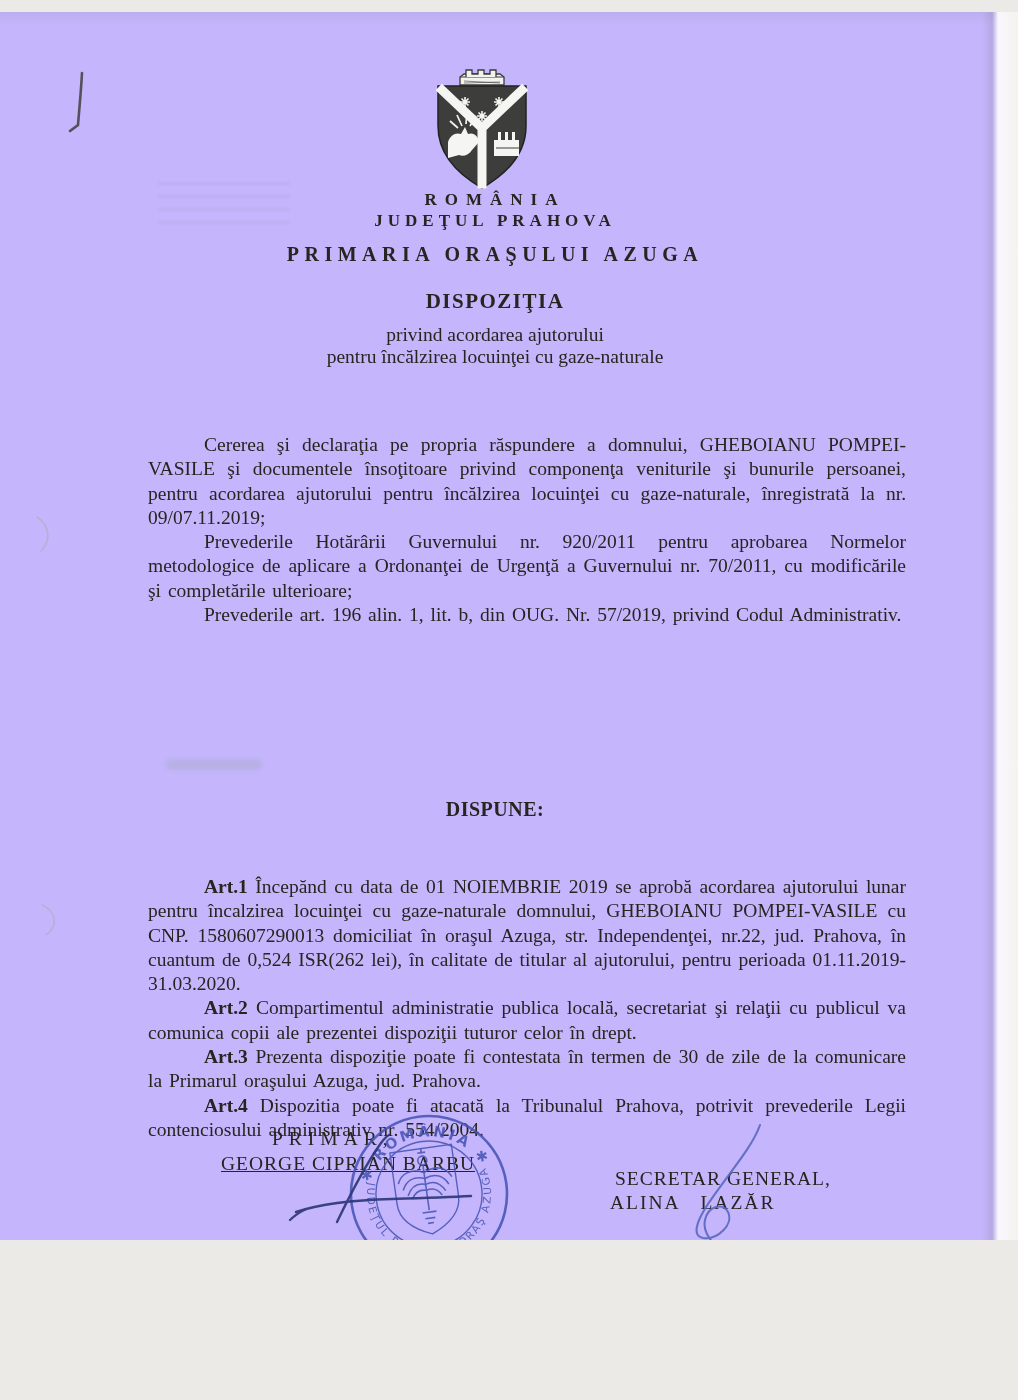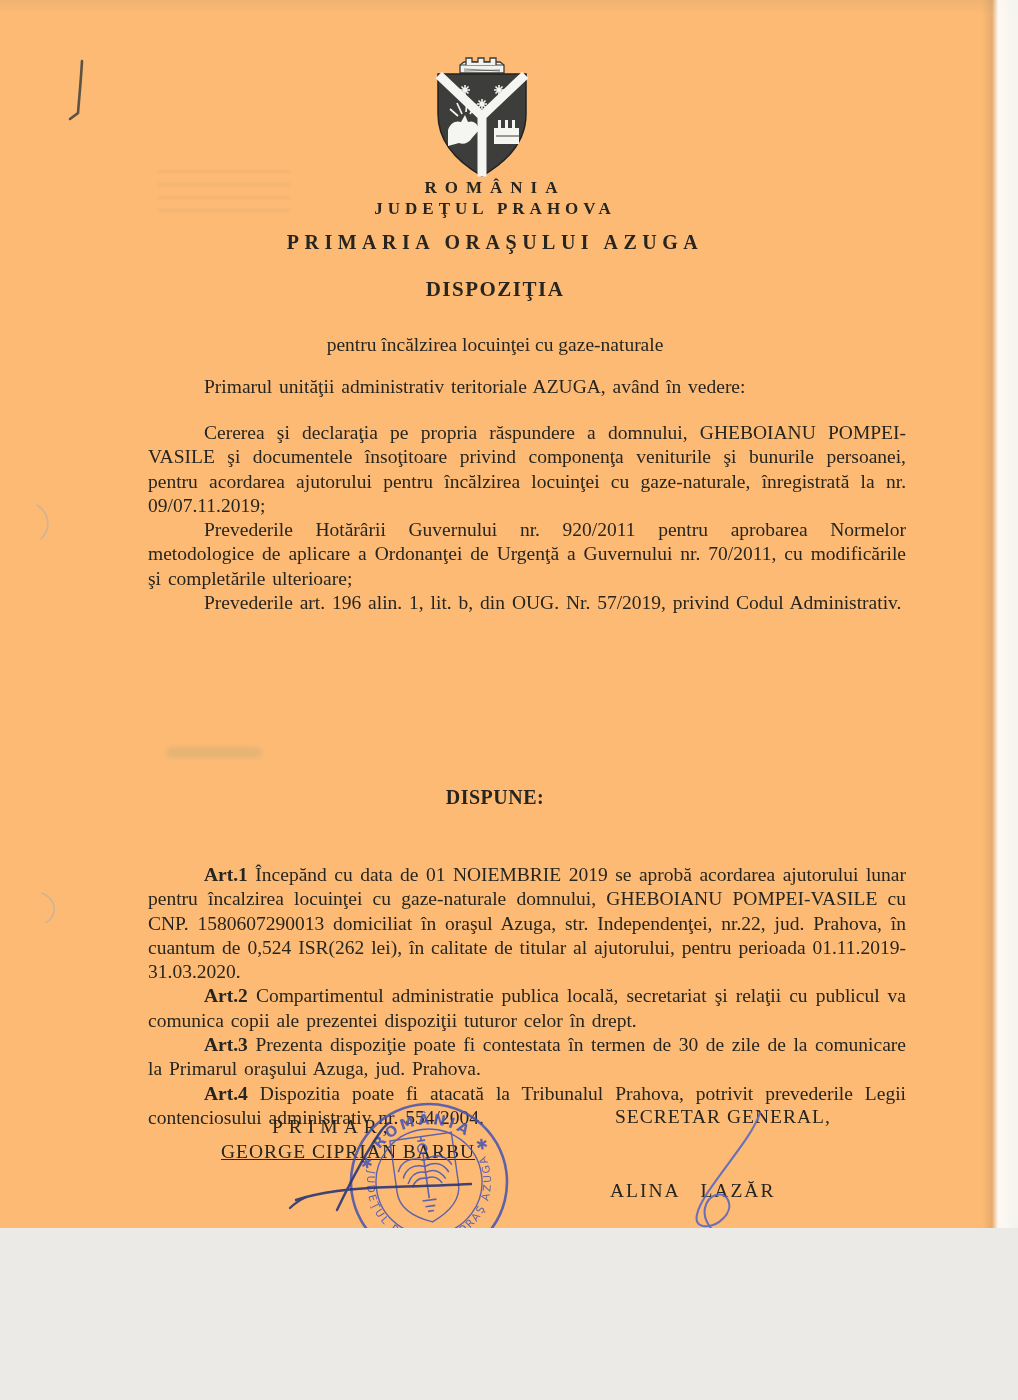--- a/index.html
+++ b/index.html
@@ -1,16 +1,16 @@
 <!DOCTYPE html>
 <html><head>
 <meta charset="utf-8">
 <style>
   html,body{margin:0;padding:0;background:#eceae6;}
-  .sheet{position:relative;width:1018px;height:1228px;margin:0 auto;background:#fdba74;overflow:hidden;
+  .sheet{position:relative;width:1018px;height:1228px;margin:12px auto;background:#c4b5fd;overflow:hidden;
          font-family:"Liberation Serif","DejaVu Serif",serif;color:#26251f;}
   .abs{position:absolute;}
   
   .paper-edge{left:982px;top:0;width:36px;height:1400px;
     background:linear-gradient(90deg,rgba(0,0,0,0) 0%,rgba(90,90,80,.14) 28%,rgba(255,255,255,.9) 45%,#f4f3ef 100%);}
   .scan-shade-top{left:0;top:0;width:1018px;height:14px;background:linear-gradient(180deg,rgba(120,120,110,.10),rgba(0,0,0,0));}
   
   .center-col{left:0;top:0;width:990px;text-align:center;}
   .h-country{top:178px;font-size:17px;font-weight:bold;letter-spacing:8px;}
   .h-county{top:199px;font-size:17px;font-weight:bold;letter-spacing:5px;}
@@ -23,21 +23,21 @@
   .bodytext{left:148px;width:758px;font-size:19.5px;line-height:24.3px;text-align:justify;word-spacing:2px;}
   .bodytext p{margin:0;text-indent:56px;}
   .intro{top:375px;text-indent:80px;}
   .recitals{top:421px;}
   .articles{top:863px;}
   .articles b{font-weight:bold;}
   
   .sig{font-size:19.5px;}
   .mayor-title{left:272px;top:1116px;letter-spacing:6px;}
   .mayor-name{left:221px;top:1141px;letter-spacing:1px;text-decoration:underline;}
-  .secretary-title{left:615px;top:1106px;letter-spacing:1px;}
+  .secretary-title{left:615px;top:1156px;letter-spacing:1px;}
   .secretary-name{left:610px;top:1180px;letter-spacing:2px;word-spacing:14px;}
   .place-line{left:160px;top:1271px;}
   .number-line{left:145px;top:1296px;}
   
   .hand{font-family:"DejaVu Sans",sans-serif;font-style:italic;}
   .hw-date{left:203px;top:1244px;font-size:27px;color:#394060;transform:rotate(-8deg) skewX(-6deg);letter-spacing:1px;z-index:4;}
   .hw-nr{left:158px;top:1286px;font-size:27px;color:#3a4155;transform:rotate(-6deg) skewX(-4deg);z-index:4;}
   .hw-stampdate{left:386px;top:1310px;font-size:24px;color:#4553b2;transform:rotate(-5deg) skewX(-8deg);letter-spacing:3px;z-index:4;opacity:.9;}
   
   .rect-stamp{left:352px;top:1246px;width:190px;height:101px;border:2.5px solid #4855b4;transform:rotate(-1.2deg);
@@ -96,25 +96,23 @@
         <path d="M66,84 h24" stroke="#3d3d3b" stroke-width="1"></path>
       </g>
     </g>
   </svg>
 
   <div class="abs center-col h-country">ROMÂNIA</div>
   <div class="abs center-col h-county">JUDEŢUL PRAHOVA</div>
   <div class="abs center-col h-inst">PRIMARIA ORAŞULUI AZUGA</div>
 
   <div class="abs center-col t-main">DISPOZIŢIA</div>
+  <div class="abs center-col t-sub1">privind acordarea ajutorului</div>
   <div class="abs center-col t-sub2">pentru încălzirea locuinţei cu gaze-naturale</div>
 
-  <div class="abs bodytext intro">
-    <p>Primarul unităţii administrativ teritoriale AZUGA, având în vedere:</p>
-  </div>
 
   <div class="abs bodytext recitals">
     <p>Cererea şi declaraţia pe propria răspundere a domnului, GHEBOIANU POMPEI-VASILE şi documentele însoţitoare privind componenţa veniturile şi bunurile persoanei, pentru acordarea ajutorului pentru încălzirea locuinţei cu gaze-naturale, înregistrată la nr. 09/07.11.2019;</p>
     <p>Prevederile Hotărârii Guvernului nr. 920/2011 pentru aprobarea Normelor metodologice de aplicare a Ordonanţei de Urgenţă a Guvernului nr. 70/2011, cu modificările şi completările ulterioare;</p>
     <p>Prevederile art. 196 alin. 1, lit. b, din OUG. Nr. 57/2019, privind Codul Administrativ.</p>
   </div>
 
   <div class="abs center-col dispune">DISPUNE:</div>
 
   <div class="abs bodytext articles">

